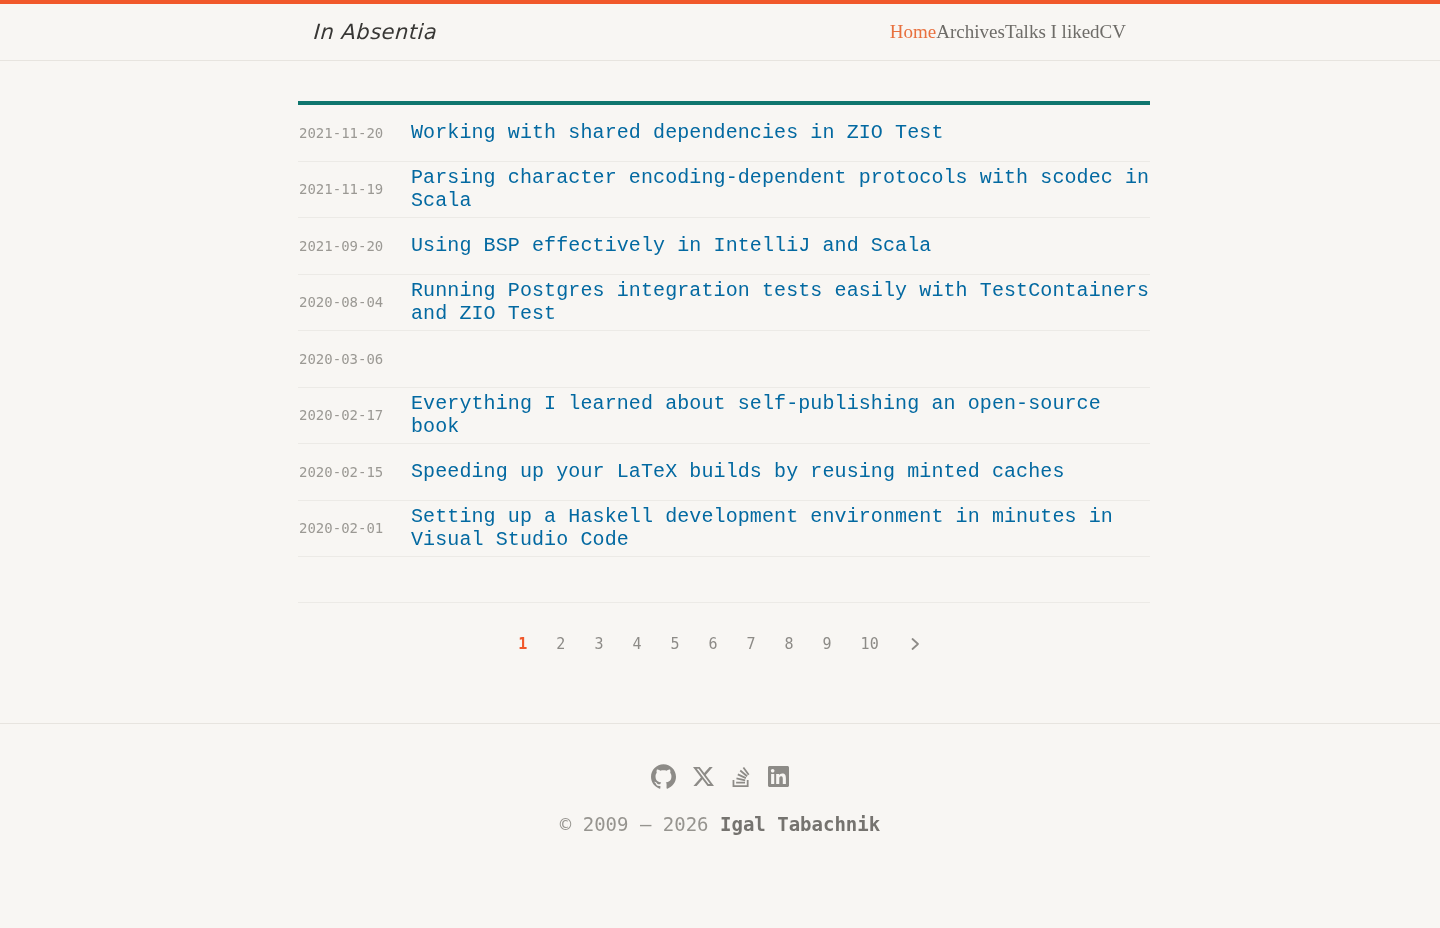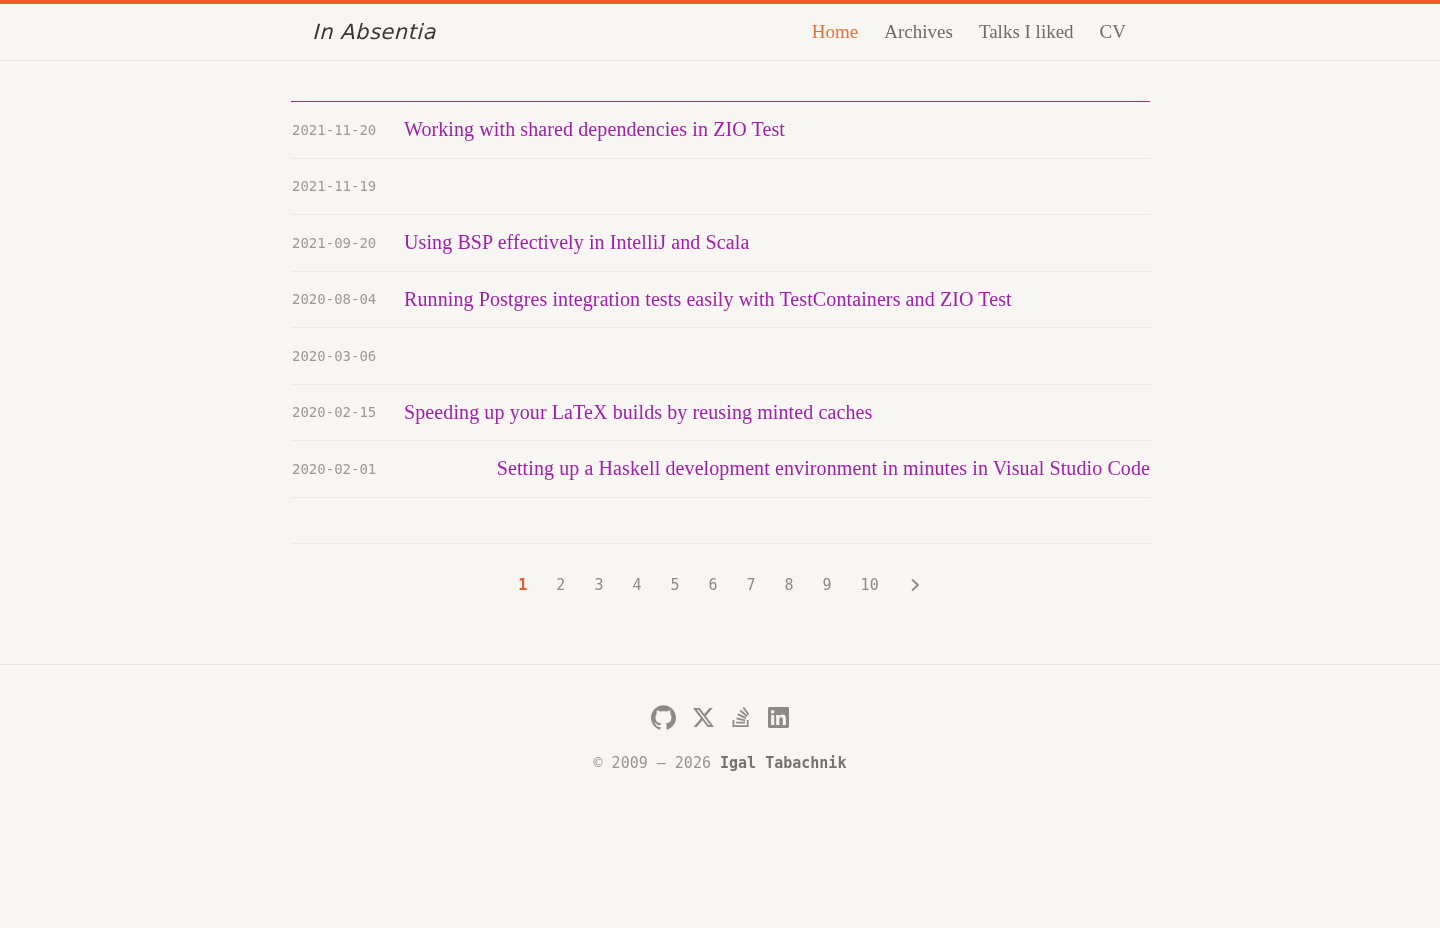--- a/index.html
+++ b/index.html
@@ -27,56 +27,56 @@
     font-family: "DejaVu Sans", sans-serif;
     font-style: italic;
     font-size: 21px;
     font-weight: 500;
     letter-spacing: 0.5px;
     color: #383735;
     text-decoration: none;
     cursor: pointer;
     transform: skewX(-4deg);
   }
-  nav.main-nav { display: flex; align-items: center; gap: 26px; }
+  nav.main-nav { display: flex; align-items: center; }
   .nav-link {
     font-family: "Liberation Serif", serif;
     font-size: 19px;
     color: #6e6c68;
     text-decoration: none;
     cursor: pointer;
   }
   .nav-link.active { color: #e8703e; }
 
   
   main { width: 860px; margin: 0 auto; }
   .post-list {
     list-style: none;
-    margin: 40px 0 0 1px;
+    margin: 40px 0 0 8px;
     padding: 0 0 45px 0;
-    border-top: 1px solid #0f766e;
+    border-top: 4px solid #0f766e;
     border-bottom: 1px solid #eceae6;
   }
   .post-row {
     display: flex; align-items: center;
     height: 56.5px;
     border-bottom: 1px solid #eceae6;
   }
   .post-row:last-child { border-bottom: 1px solid #eceae6; justify-content: space-between; }
   .post-date {
     flex: none;
     width: 86px; margin-right: 26px; margin-left: 1px;
     font-family: "DejaVu Sans Mono", monospace;
     font-size: 14px;
     color: #9b9994;
   }
   .post-title {
-    font-family: Liberation Serif, serif;
+    font-family: Liberation Mono, monospace;
     font-size: 20px;
-    color: #a21caf;
+    color: #0369a1;
     text-decoration: none;
     cursor: pointer;
     letter-spacing: 0.1px;
   }
 
   
   .pagination {
     margin: 32px 0 70px 0;
     display: flex; align-items: center; justify-content: center;
     gap: 29px;
@@ -99,21 +99,21 @@
   .social {
     display: flex; justify-content: center; align-items: center;
     gap: 17px;
     margin-bottom: 24px;
   }
   .social a { display: inline-flex; align-items: center; justify-content: center; cursor: pointer; }
   .social svg { fill: #8d8b87; display: block; }
   .copyright {
     margin: 6px;
     font-family: "DejaVu Sans Mono", monospace;
-    font-size: 15px;
+    font-size: 19px;
     color: #96948f;
   }
   .copyright .author {
     font-weight: bold;
     color: #75736f;
     text-decoration: none;
     cursor: pointer;
   }
 </style>
 </head>
@@ -134,31 +134,36 @@
 </header>
 
 <main>
   <ul class="post-list">
     <li class="post-row">
       <span class="post-date">2021-11-20</span>
       <a class="post-title">Working with shared dependencies in ZIO Test</a>
     </li>
     <li class="post-row">
       <span class="post-date">2021-11-19</span>
+      <a class="post-title">Parsing character encoding-dependent protocols with scodec in Scala</a>
     </li>
     <li class="post-row">
       <span class="post-date">2021-09-20</span>
       <a class="post-title">Using BSP effectively in IntelliJ and Scala</a>
     </li>
     <li class="post-row">
       <span class="post-date">2020-08-04</span>
       <a class="post-title">Running Postgres integration tests easily with TestContainers and ZIO Test</a>
     </li>
     <li class="post-row">
       <span class="post-date">2020-03-06</span>
+    </li>
+    <li class="post-row">
+      <span class="post-date">2020-02-17</span>
+      <a class="post-title">Everything I learned about self-publishing an open-source book</a>
     </li>
     <li class="post-row">
       <span class="post-date">2020-02-15</span>
       <a class="post-title">Speeding up your LaTeX builds by reusing minted caches</a>
     </li>
     <li class="post-row">
       <span class="post-date">2020-02-01</span>
       <a class="post-title">Setting up a Haskell development environment in minutes in Visual Studio Code</a>
     </li>
   </ul>

